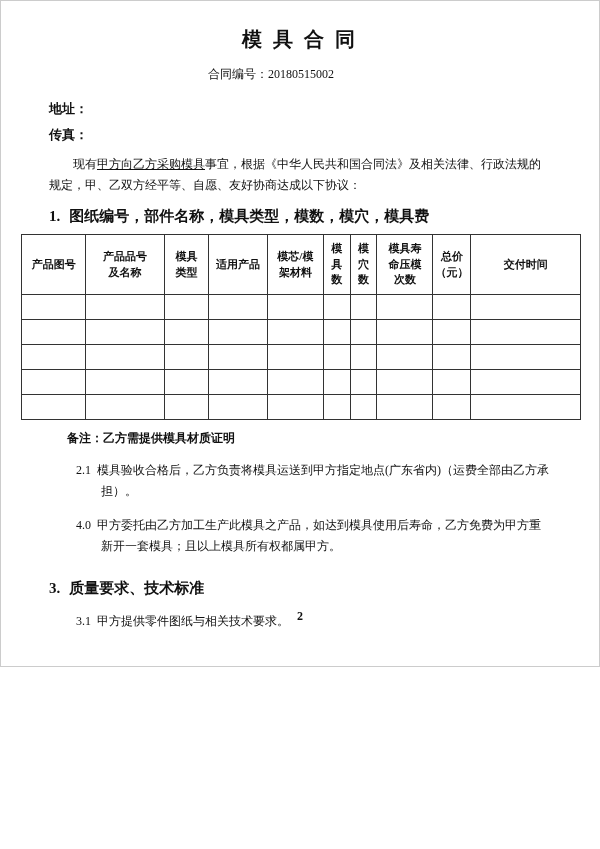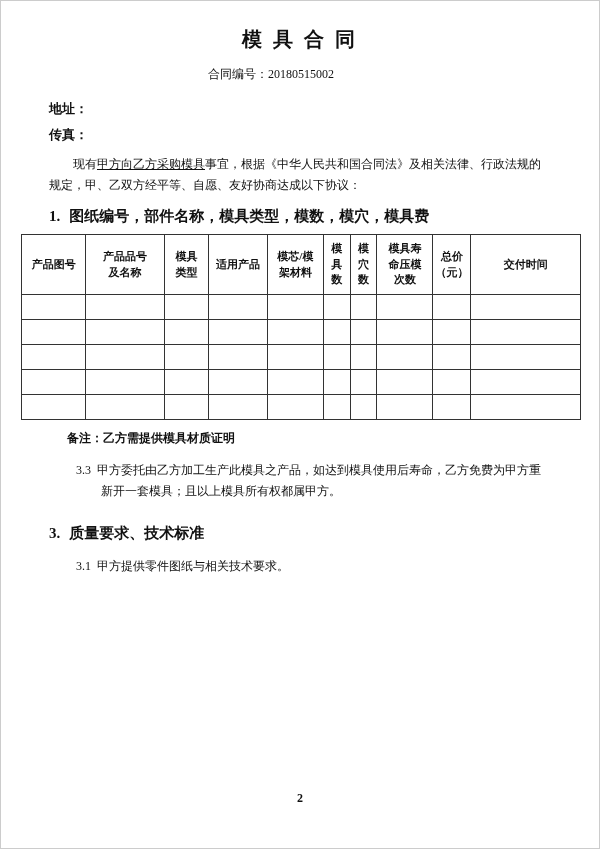--- a/index.html
+++ b/index.html
@@ -1,20 +1,20 @@
 <!DOCTYPE html>
 <html><head>
 <meta charset="utf-8">
 <style>
   * { box-sizing: border-box; margin: 0; padding: 0; }
   html, body { background: #ffffff; }
   .page {
     position: relative;
     width: 600px;
-    height: 849px;
+    height: 667px;
     margin: 0 auto;
     background: #ffffff;
     border: 1px solid #cccccc;
     font-family: "Liberation Serif", "DejaVu Serif", serif;
     color: #111111;
     overflow: hidden;
   }
   .title {
     margin-top: 25px;
     text-align: center;
@@ -216,23 +216,26 @@
           <td></td>
         </tr>
       </tbody>
   </table>
 
   <div class="note">
     <span>备注：</span><span>乙方需提供模具材质证明</span>
   </div>
 
 
-
   <p class="clause">
-    <span class="num">3.3</span><span>甲方委托由乙方加工生产此模具之产品，如达到模具使用后寿命，乙方免费为甲方重新开一套模具；且以上模具所有权都属甲方。</span>
+    <span class="num">2.1</span><span>模具验收合格后，乙方负责将模具运送到甲方指定地点(广东省内)（运费全部由乙方承担）。</span>
+  </p>
+
+  <p class="clause">
+    <span class="num">4.0</span><span>甲方委托由乙方加工生产此模具之产品，如达到模具使用后寿命，乙方免费为甲方重新开一套模具；且以上模具所有权都属甲方。</span>
   </p>
 
   <div class="sec-heading sec3">
     <span class="num">3.</span><span>质量要求、技术标准</span>
   </div>
 
   <p class="clause">
     <span class="num">3.1</span><span>甲方提供零件图纸与相关技术要求。</span>
   </p>
 

